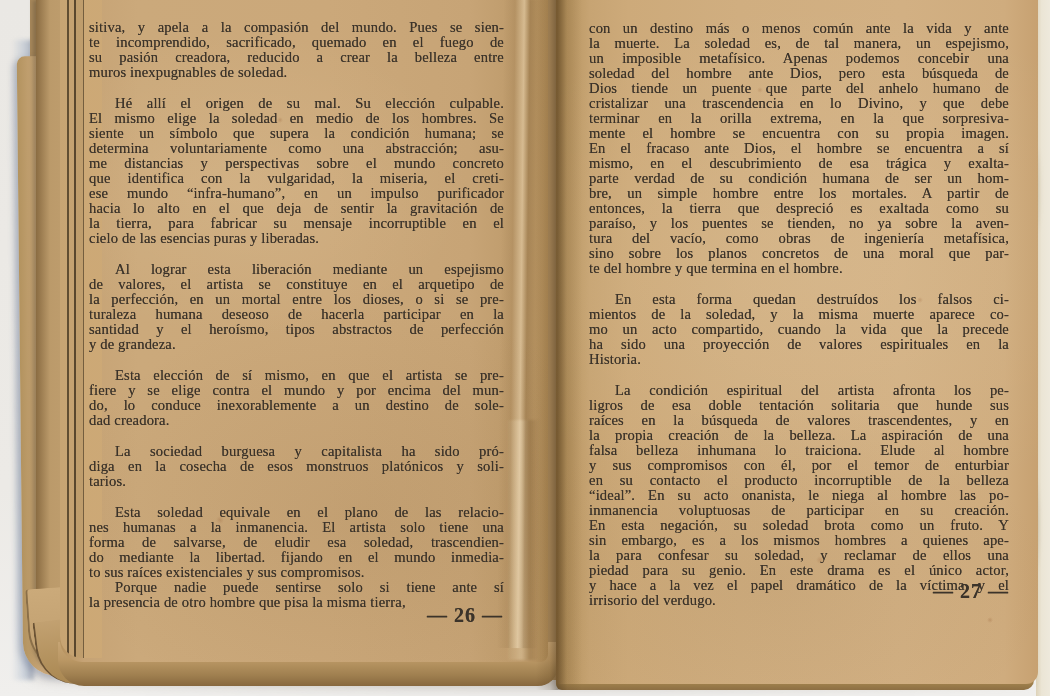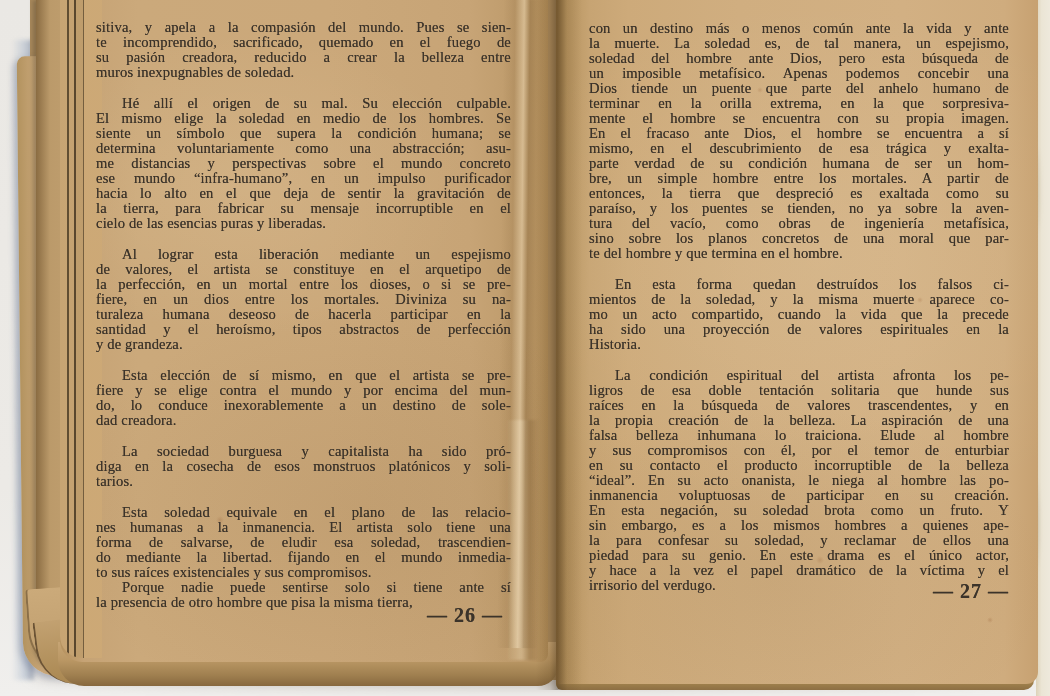--- a/index.html
+++ b/index.html
@@ -48,21 +48,21 @@
     radial-gradient(circle 2px at 220px 120px,rgba(140,80,40,.25),transparent 3px),
     radial-gradient(circle 2px at 420px 330px,rgba(140,80,40,.2),transparent 3px),
     radial-gradient(circle 3px at 160px 520px,rgba(140,80,40,.22),transparent 4px),
     radial-gradient(circle 2px at 700px 90px,rgba(140,80,40,.2),transparent 3px),
     radial-gradient(circle 2px at 860px 300px,rgba(140,80,40,.22),transparent 3px),
     radial-gradient(circle 3px at 760px 560px,rgba(140,80,40,.2),transparent 4px),
     radial-gradient(circle 2px at 930px 620px,rgba(140,80,40,.25),transparent 3px);}
 
   
   .text-col{position:absolute;color:#3b332a;font-size:14.6px;line-height:15px;letter-spacing:.15px;text-shadow:0 0 .5px rgba(59,51,42,.75);}
-  .text-col.left{left:96px;top:20px;width:415px;}
+  .text-col.left{left:89px;top:20px;width:415px;}
   .text-col.right{left:589px;top:21px;width:420px;}
   .para{margin:0;}
   .para.gap{margin-top:16px;}
   .line{min-height:15px;}
   .line.just{text-align:justify;text-align-last:justify;}
   .line.indent{text-indent:26px;}
   .page-num{position:absolute;width:415px;text-align:right;color:#3b332a;font-size:20px;letter-spacing:1px;text-shadow:0 0 .5px rgba(59,51,42,.75);font-weight:bold;}
   .page-num.left{left:88px;top:604px;}
   .page-num.right{left:589px;top:580px;width:420px;}
 </style>
@@ -99,30 +99,30 @@
         <div class="line just">te incomprendido, sacrificado, quemado en el fuego de</div>
         <div class="line just">su pasión creadora, reducido a crear la belleza entre</div>
         <div class="line">muros inexpugnables de soledad.</div>
       </div>
       <div class="para gap">
         <div class="line just indent">Hé allí el origen de su mal. Su elección culpable.</div>
         <div class="line just">El mismo elige la soledad en medio de los hombres. Se</div>
         <div class="line just">siente un símbolo que supera la condición humana; se</div>
         <div class="line just">determina voluntariamente como una abstracción; asu-</div>
         <div class="line just">me distancias y perspectivas sobre el mundo concreto</div>
+        <div class="line just">que identifica con la vulgaridad, la miseria, el creti-</div>
         <div class="line just">ese mundo “infra-humano”, en un impulso purificador</div>
         <div class="line just">hacia lo alto en el que deja de sentir la gravitación de</div>
         <div class="line just">la tierra, para fabricar su mensaje incorruptible en el</div>
         <div class="line">cielo de las esencias puras y liberadas.</div>
       </div>
       <div class="para gap">
         <div class="line just indent">Al lograr esta liberación mediante un espejismo</div>
         <div class="line just">de valores, el artista se constituye en el arquetipo de</div>
         <div class="line just">la perfección, en un mortal entre los dioses, o si se pre-</div>
-        <div class="line just">fiere, en un dios entre los mortales. Diviniza su na-</div>
         <div class="line just">turaleza humana deseoso de hacerla participar en la</div>
         <div class="line just">santidad y el heroísmo, tipos abstractos de perfección</div>
         <div class="line">y de grandeza.</div>
       </div>
       <div class="para gap">
         <div class="line just indent">Esta elección de sí mismo, en que el artista se pre-</div>
         <div class="line just">fiere y se elige contra el mundo y por encima del mun-</div>
         <div class="line just">do, lo conduce inexorablemente a un destino de sole-</div>
         <div class="line">dad creadora.</div>
       </div>
@@ -140,23 +140,24 @@
       </div>
       <div class="para">
         <div class="line just indent">Porque nadie puede sentirse solo si tiene ante sí</div>
         <div class="line">la presencia de otro hombre que pisa la misma tierra,</div>
       </div>
     </div>
   <div class="text-col right">
       <div class="para">
         <div class="line just">con un destino más o menos común ante la vida y ante</div>
         <div class="line just">la muerte. La soledad es, de tal manera, un espejismo,</div>
+        <div class="line just">un imposible metafísico. Apenas podemos concebir una</div>
         <div class="line just">soledad del hombre ante Dios, pero esta búsqueda de</div>
-        <div class="line just">un imposible metafísico. Apenas podemos concebir una</div>
         <div class="line just">Dios tiende un puente que parte del anhelo humano de</div>
+        <div class="line just">cristalizar una trascendencia en lo Divino, y que debe</div>
         <div class="line just">terminar en la orilla extrema, en la que sorpresiva-</div>
         <div class="line just">mente el hombre se encuentra con su propia imagen.</div>
         <div class="line just">En el fracaso ante Dios, el hombre se encuentra a sí</div>
         <div class="line just">mismo, en el descubrimiento de esa trágica y exalta-</div>
         <div class="line just">parte verdad de su condición humana de ser un hom-</div>
         <div class="line just">bre, un simple hombre entre los mortales. A partir de</div>
         <div class="line just">entonces, la tierra que despreció es exaltada como su</div>
         <div class="line just">paraíso, y los puentes se tienden, no ya sobre la aven-</div>
         <div class="line just">tura del vacío, como obras de ingeniería metafísica,</div>
         <div class="line just">sino sobre los planos concretos de una moral que par-</div>

